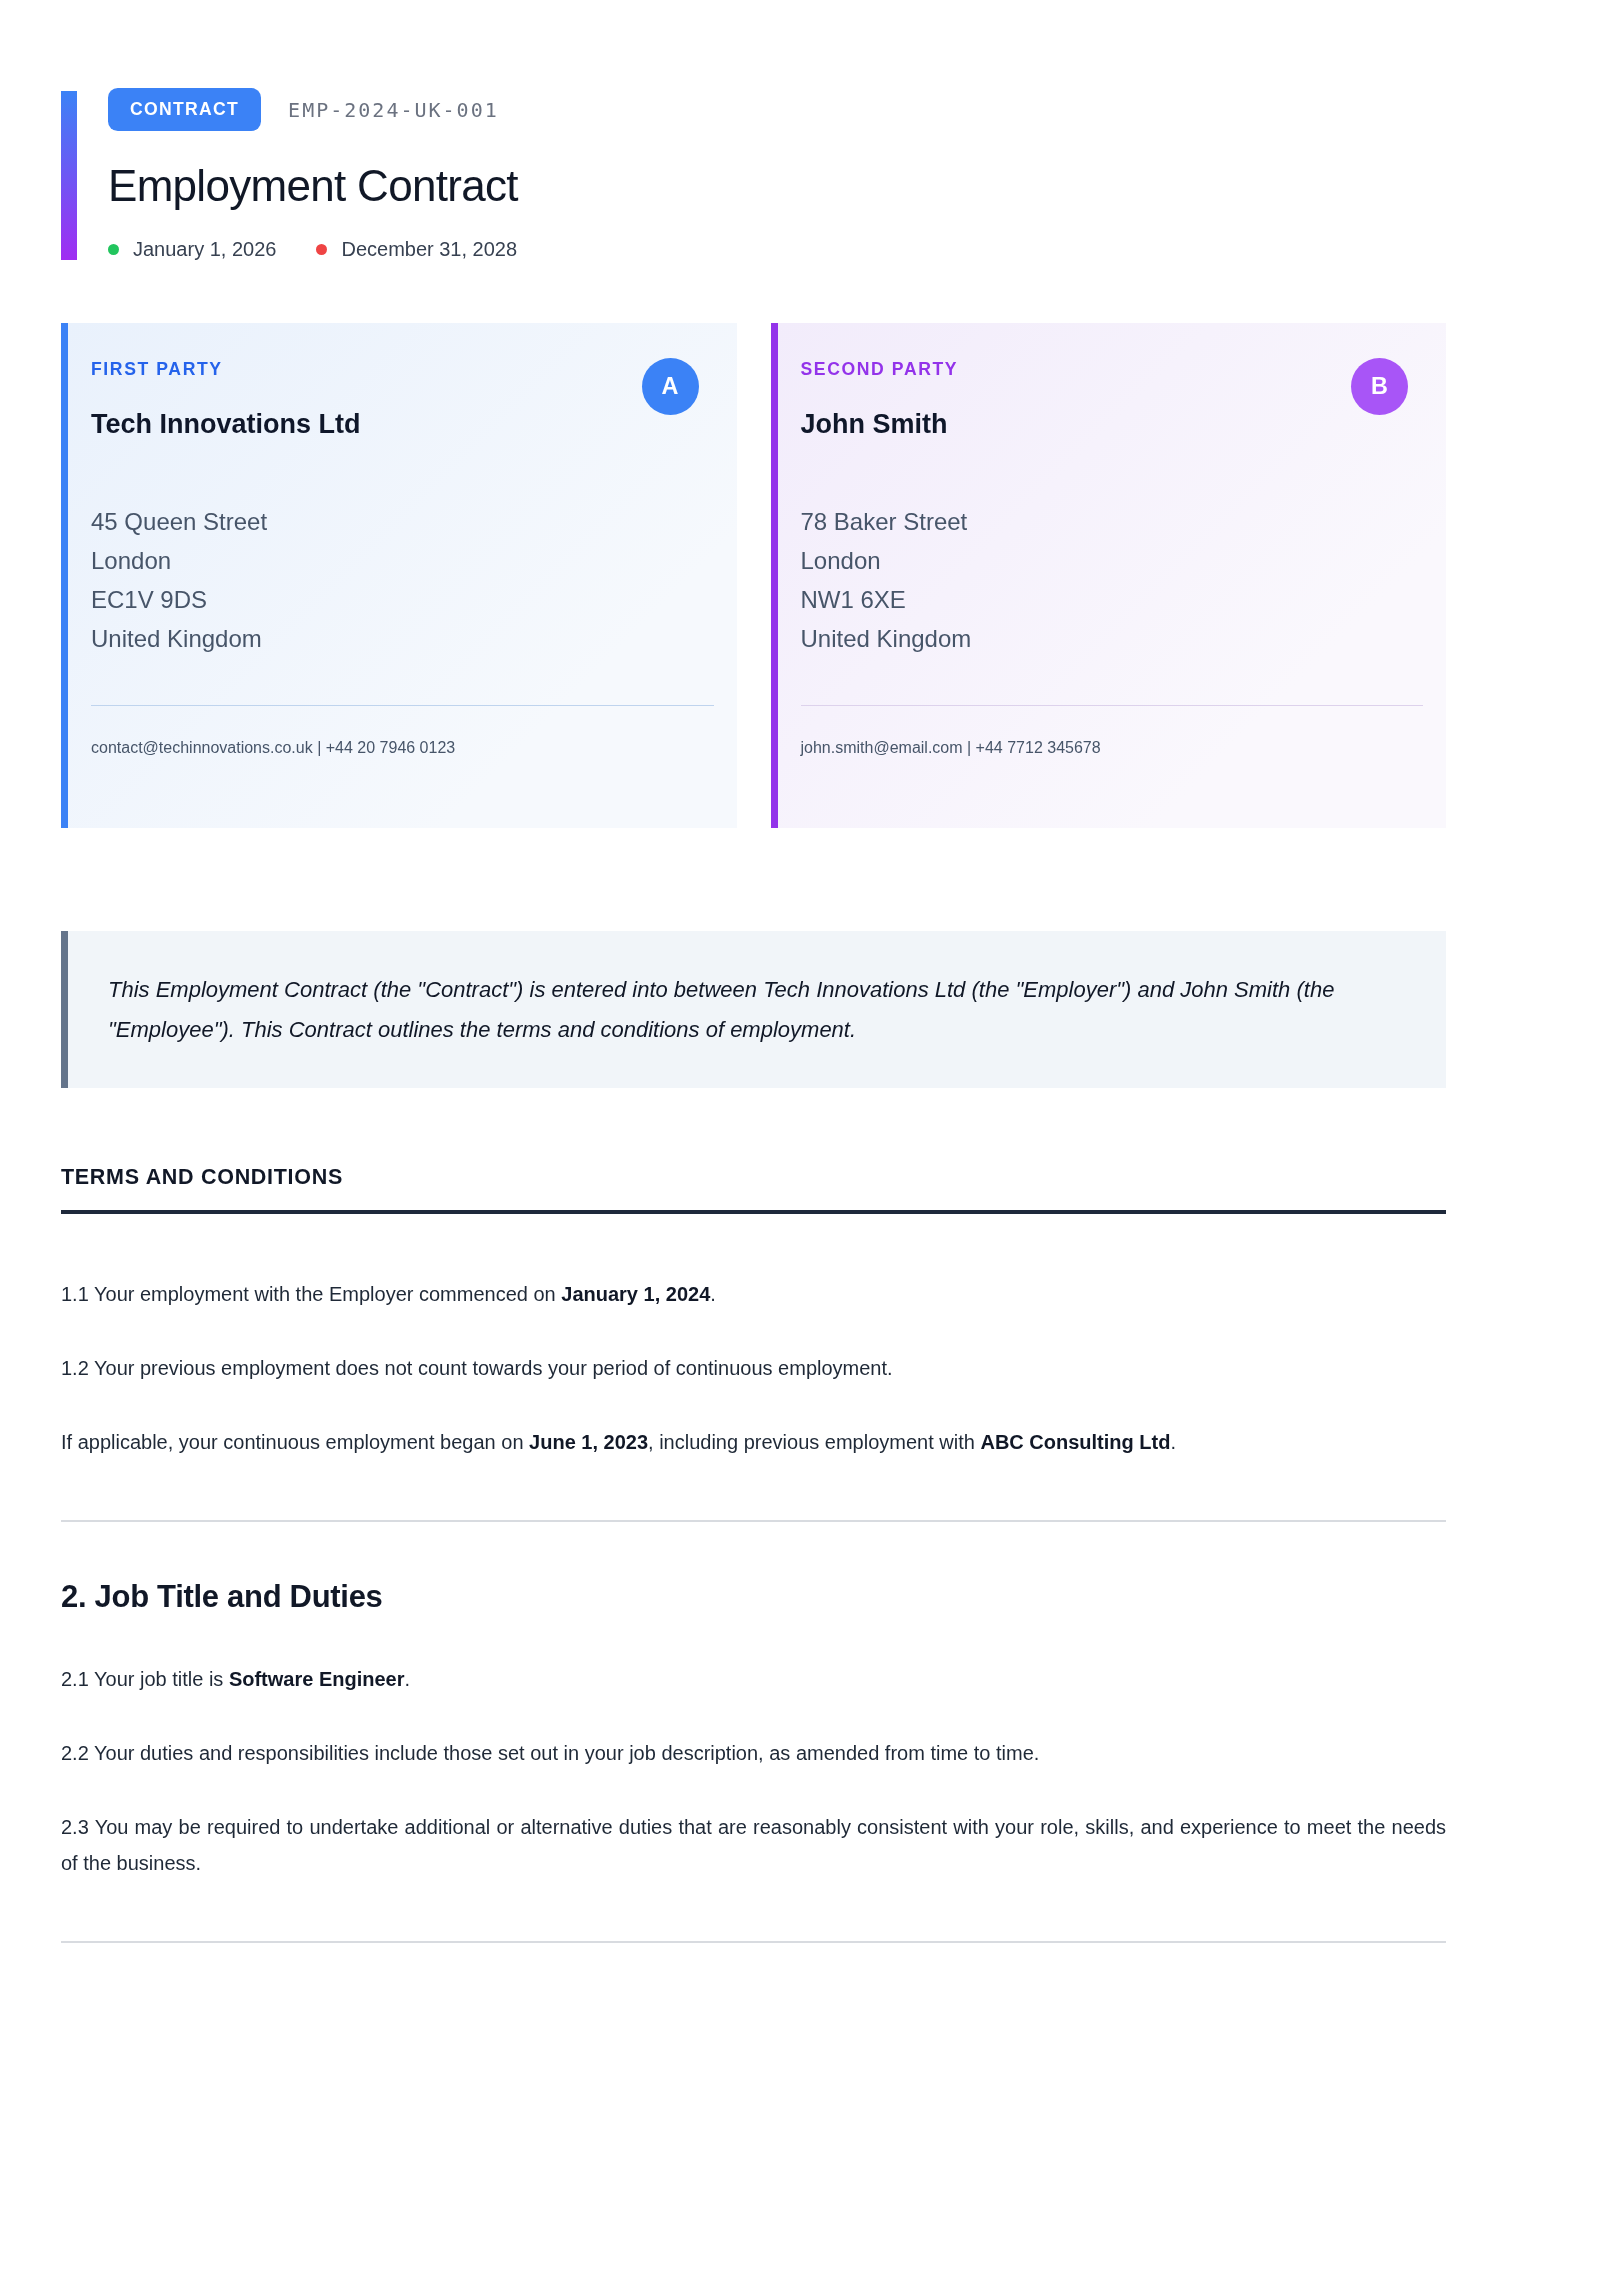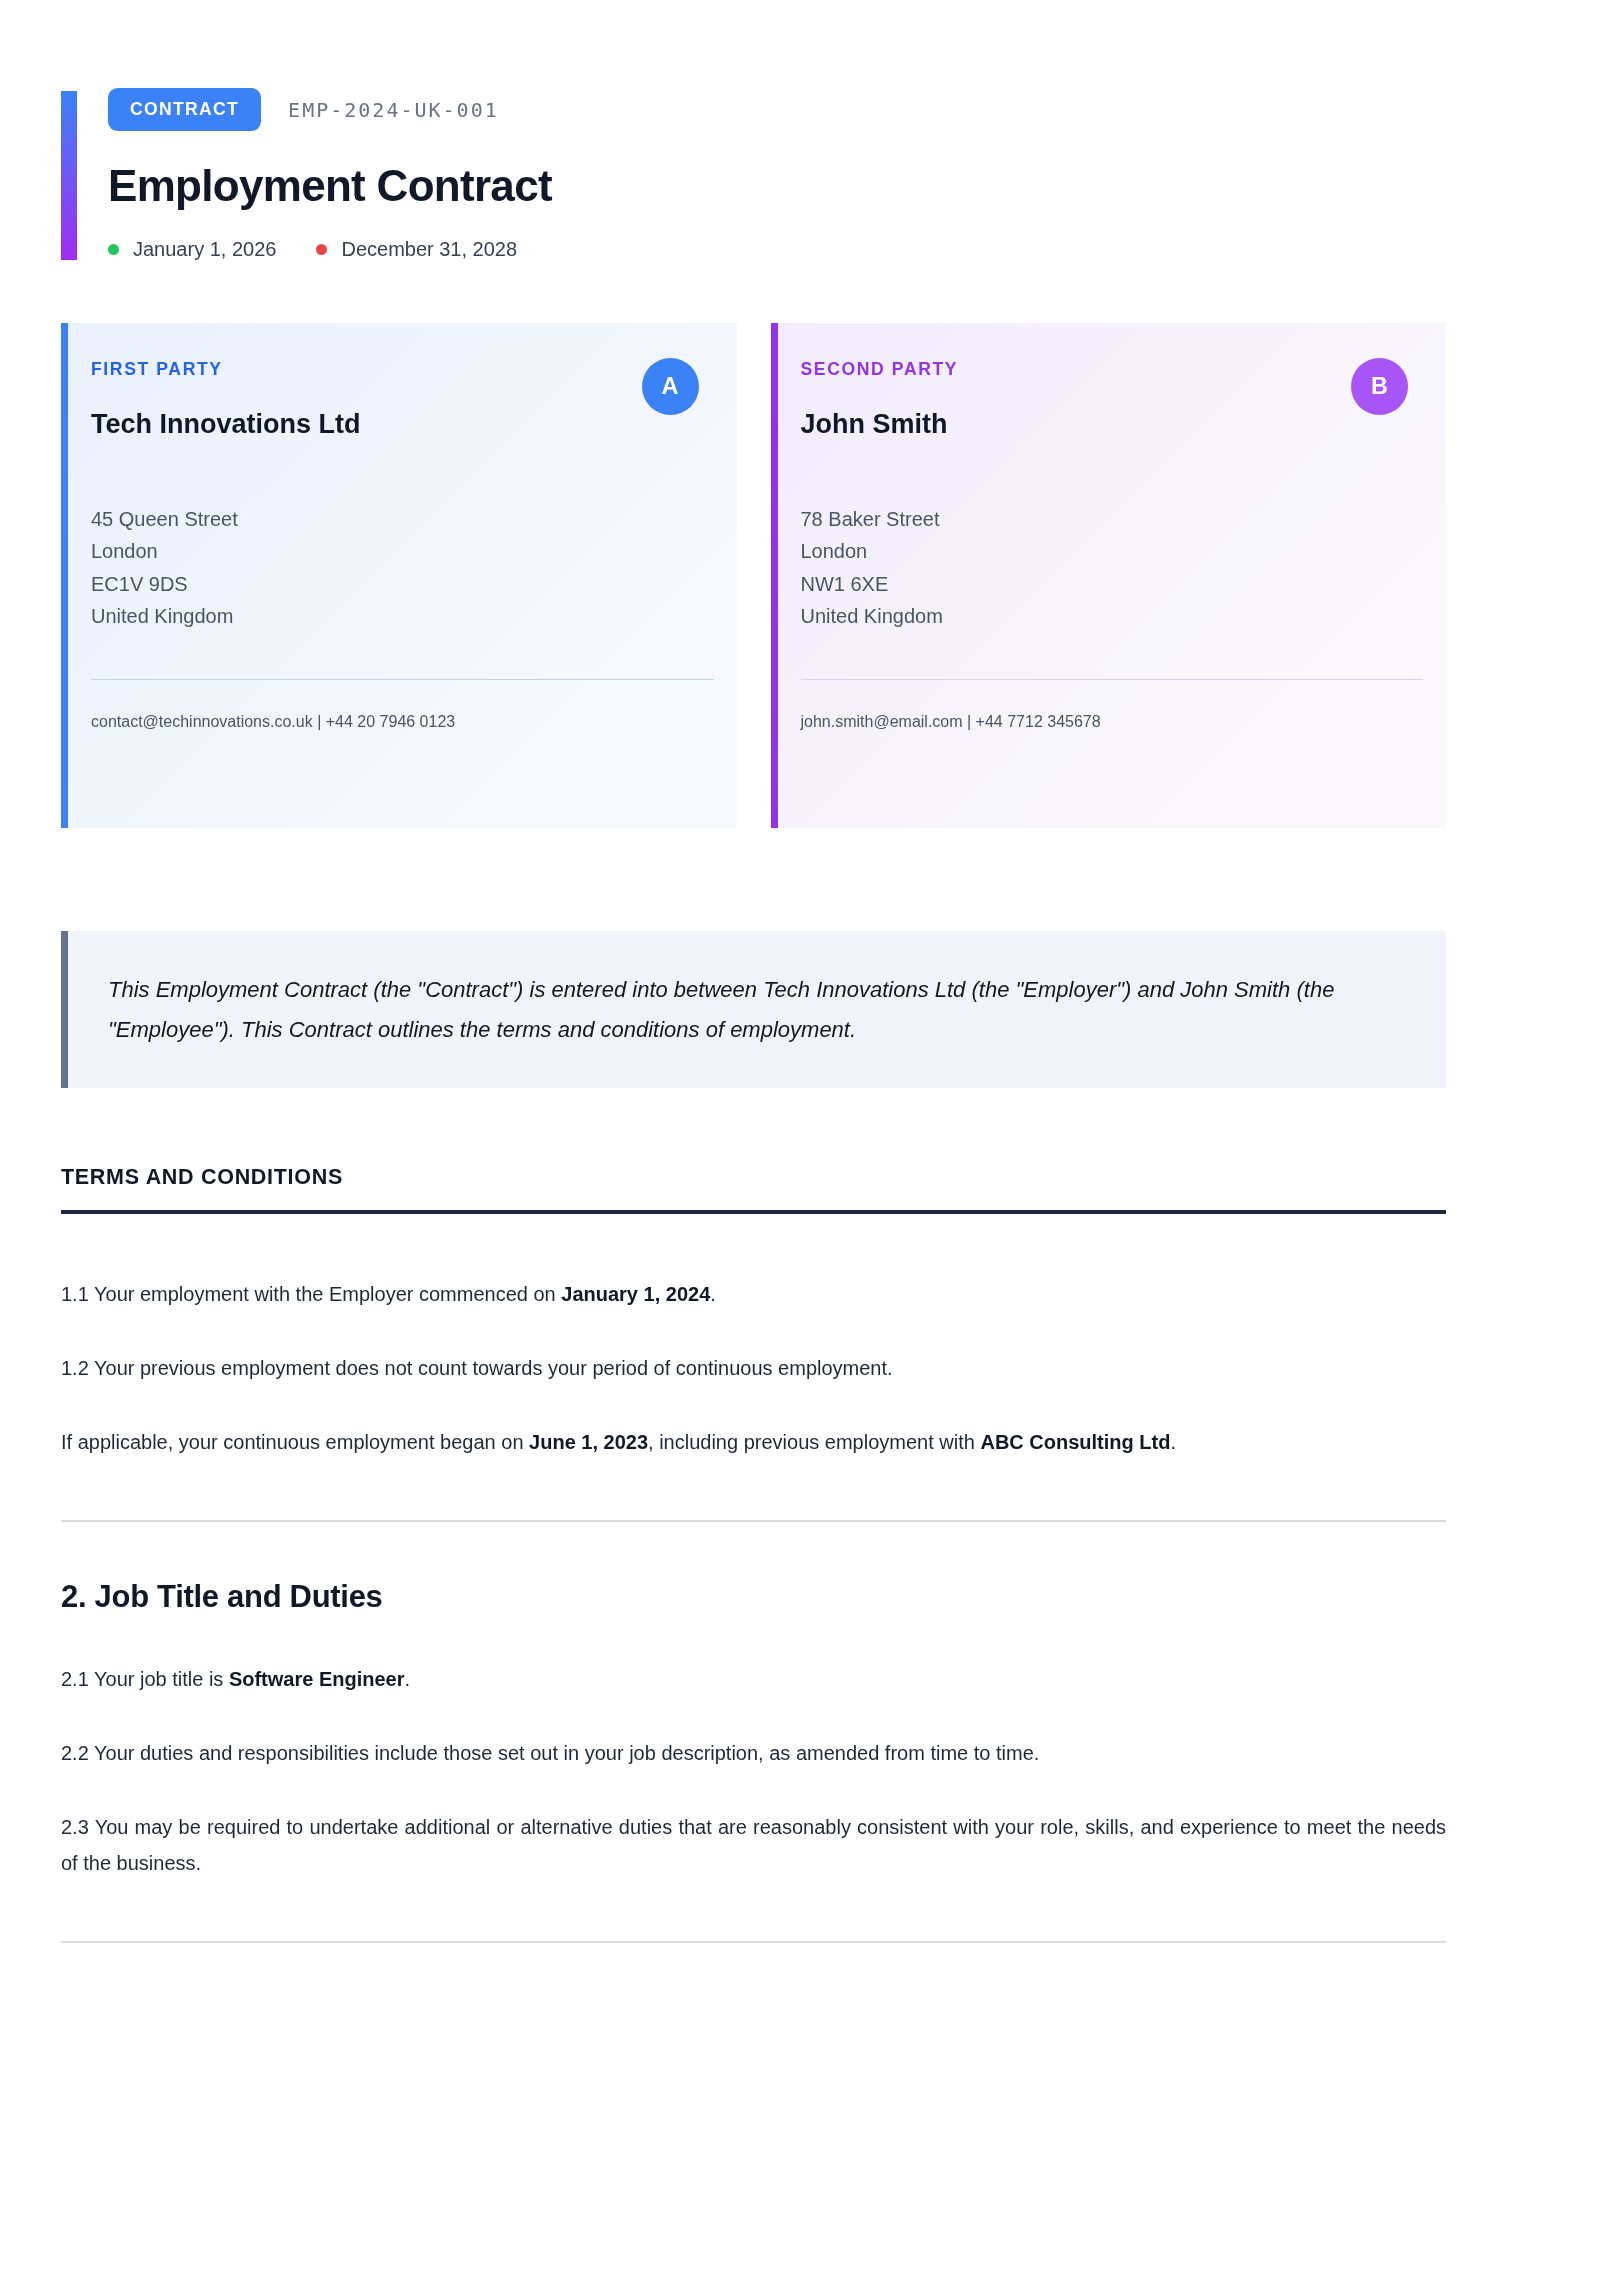--- a/index.html
+++ b/index.html
@@ -19,42 +19,42 @@
   .page{width:1507px;height:2284px;box-sizing:border-box;padding:62px 61px 0;position:relative;background:#fff;overflow:hidden;margin-top:26px;}
 
   
   .doc-header{position:relative;padding-left:47px;}
   .accent-bar{position:absolute;left:0;top:2.6px;bottom:1.3px;width:16.3px;
     background:linear-gradient(180deg,var(--bar_top),var(--bar_bottom));}
   .badge-row{display:flex;align-items:center;gap:27px;}
   .contract-badge{background:var(--accent_blue);color:#fff;font-weight:bold;font-size:17.6px;
     letter-spacing:1.3px;padding:11px 22px;border-radius:9.8px;}
   .doc-number{font-family:"DejaVu Sans Mono","Liberation Mono",monospace;font-size:20px;color:var(--muted);letter-spacing:2px;}
-  .doc-title{font-size:44px;font-weight:bold;color:var(--title_color);margin:30px 0 27px;letter-spacing:-0.7px;}
+  .doc-title{font-size:44px;font-weight:normal;color:var(--title_color);margin:30px 0 27px;letter-spacing:-0.7px;}
   .date-row{display:flex;align-items:center;gap:40px;font-size:20px;color:#374151;}
   .date-item{display:flex;align-items:center;gap:14px;}
   .dot{width:11px;height:11px;border-radius:50%;}
   .dot.start{background:var(--green_dot);} .dot.end{background:var(--red_dot);}
 
   
   .parties{display:flex;gap:34px;margin-top:62px;}
   .party-card{flex:1;min-height:505px;box-sizing:border-box;position:relative;padding:36px 23px;}
   .party-card.first{border-left:7.2px solid var(--card_a_border);
     background:linear-gradient(135deg,#e9f1fc 0%,#f6f9fd 75%);}
   .party-card.second{border-left:7.2px solid var(--card_b_border);
     background:linear-gradient(135deg,#f2ecfb 0%,#faf8fd 75%);}
   .party-label{font-size:17.6px;font-weight:bold;letter-spacing:1.6px;}
   .first .party-label{color:var(--label_blue);}
   .second .party-label{color:var(--label_purple);}
   .party-badge{position:absolute;top:35px;right:38px;width:57px;height:57px;border-radius:50%;
     display:flex;align-items:center;justify-content:center;color:#fff;font-size:23.4px;font-weight:bold;}
   .first .party-badge{background:var(--badge_a_bg);}
   .second .party-badge{background:var(--badge_b_bg);}
   .party-name{font-size:27px;font-weight:bold;color:#0f172a;margin-top:29px;}
-  .party-address{margin-top:63px;font-size:20px;color:var(--address);line-height:1.62;}
+  .party-address{margin-top:63px;font-size:24px;color:var(--address);line-height:1.62;}
   .party-divider{border:none;height:1.3px;margin:46px 0 30px;}
   .first .party-divider{background:var(--divider_a);}
   .second .party-divider{background:var(--divider_b);}
   .party-contact{font-size:16px;color:var(--address);line-height:1.55;max-width:456px;margin:0;}
 
   
   .intro-quote{margin:103px 0 0;background:var(--quote_bg);border-left:7.2px solid var(--quote_border);
     padding:39px 40px;font-style:italic;font-size:22px;line-height:1.8;color:#111827;}
 
   

